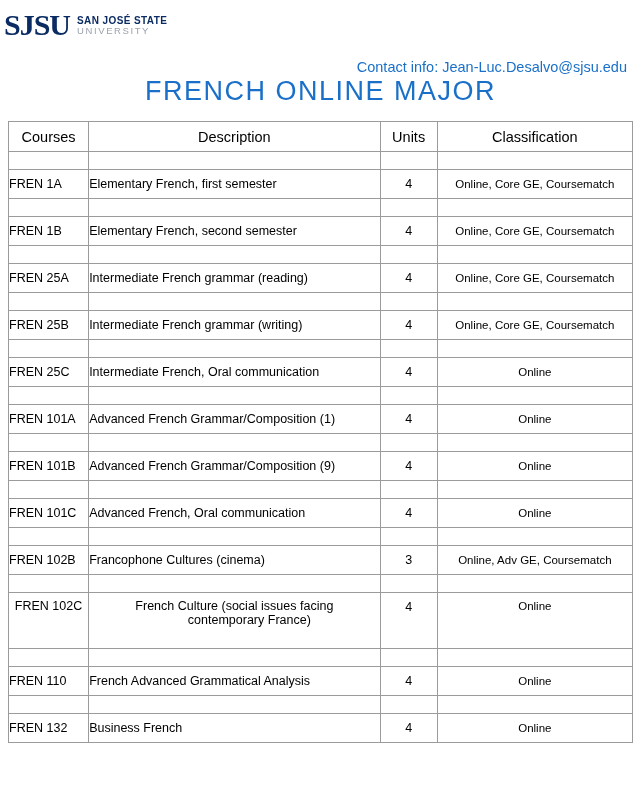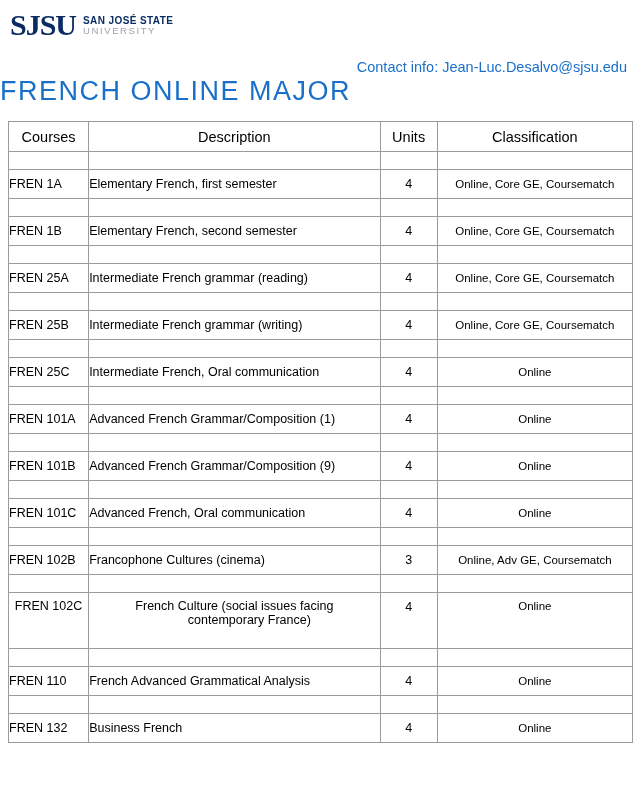--- a/index.html
+++ b/index.html
@@ -16,21 +16,21 @@
     overflow: hidden;
   }
 
   
   .header {
     position: relative;
     height: 62px;
   }
   .logo-block {
     position: absolute;
-    left: 10px;
+    left: 4px;
     top: 10px;
     display: flex;
     align-items: center;
   }
   .logo-sjsu {
     font-family: "Liberation Serif", serif;
     font-weight: bold;
     font-size: 30px;
     letter-spacing: -1px;
     color: #0b2c63;
@@ -59,21 +59,21 @@
     position: absolute;
     right: 14px;
     top: 27px;
     font-size: 14.5px;
     color: #1a70c8;
     white-space: nowrap;
     margin-top: 32px;
   }
 
   .doc-title {
-    text-align: left;
+    text-align: center;
     font-size: 27px;
     color: #1a70c8;
     letter-spacing: 1.5px;
     margin-top: 14px;
     margin-bottom: 14px;
     font-weight: normal;
   }
 
   
   .table-wrap {

